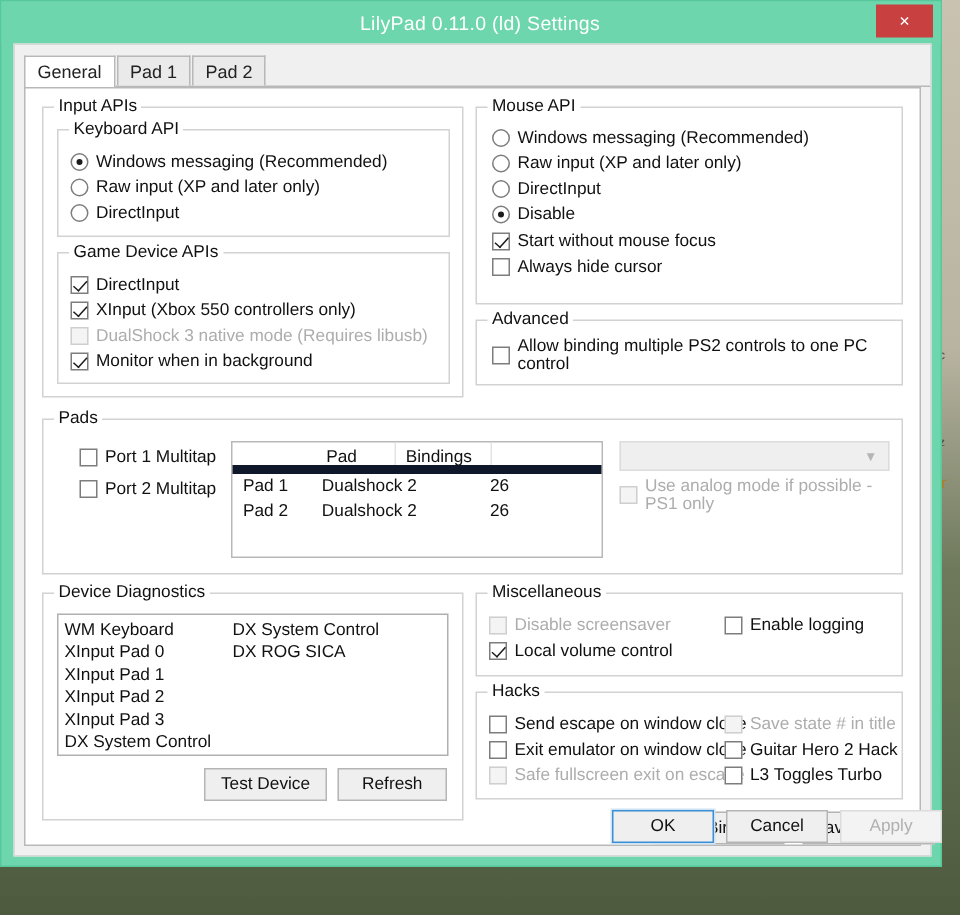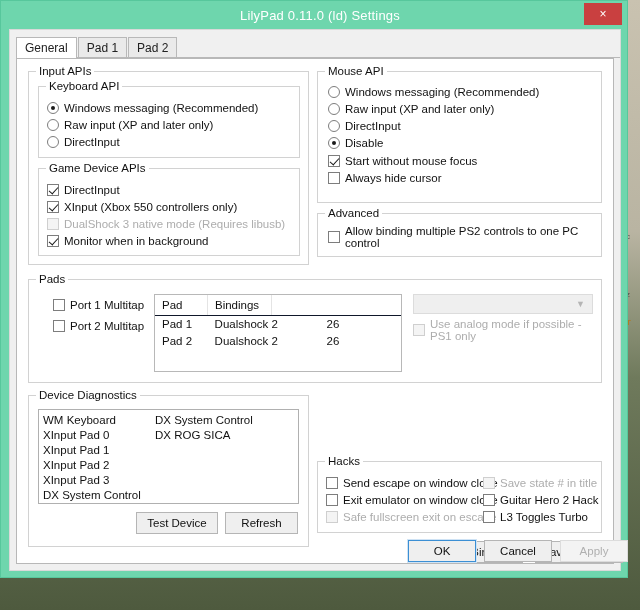--- a/index.html
+++ b/index.html
@@ -111,21 +111,21 @@
     border: solid #1b1b1b; border-width: 0 1.6px 1.6px 0;
     transform: rotate(42deg);
   }
   .cb.dis { border-color: #cfcfcf; background: #f4f4f4; }
 
   
   .padtable {
     position: absolute; background: #fff; border: 1px solid #b8b8b8;
     font-size: 11.5px; color: #111;
   }
-  .pt-head { display: flex; height: 21px; border-bottom: 1px solid #0f172a; }
+  .pt-head { display: flex; height: 21px; border-bottom: 6px solid #0f172a; justify-content: center; }
   .pt-head > div { padding: 4px 0 0 7px; border-right: 1px solid #e4e4e4; }
   .pt-row { display: flex; height: 17px; }
   .pt-row > div { padding: 2px 0 0 7px; }
   .c1 { width: 53px; } .c2 { width: 113px; } .c3 { width: 64px; } .c4 { width: 18px; border-right: none !important; }
 
   
   .combo {
     position: absolute; height: 20px;
     background: #efefef; border: 1px solid #dcdcdc;
     display: flex; align-items: center; justify-content: flex-end;
@@ -320,20 +320,39 @@
           <div class="devcol">
             <div class="di">DX System Control</div>
             <div class="di">DX ROG SICA</div>
           </div>
         </div>
 
         <div class="btn" style="left:107px; top:116px; width:82px;">Test Device</div>
         <div class="btn" style="left:196px; top:116px; width:73px;">Refresh</div>
       </div>
 
+      <div class="gb" style="left:300px; top:336px; width:285px; height:56px;">
+        <div class="gb-title">Miscellaneous</div>
+        <div style="position:absolute; left:8px; top:12px;">
+          <div class="row dis">
+            <span class="cb dis"></span>
+            <span>Disable screensaver</span>
+          </div>
+          <div class="row">
+            <span class="cb on"></span>
+            <span>Local volume control</span>
+          </div>
+        </div>
+        <div style="position:absolute; left:165px; top:12px;">
+          <div class="row">
+            <span class="cb"></span>
+            <span>Enable logging</span>
+          </div>
+        </div>
+      </div>
 
       <div class="gb" style="left:300px; top:402px; width:285px; height:72px;">
         <div class="gb-title">Hacks</div>
         <div style="position:absolute; left:8px; top:12px;">
           <div class="row">
             <span class="cb"></span>
             <span>Send escape on window close</span>
           </div>
           <div class="row">
             <span class="cb"></span>

